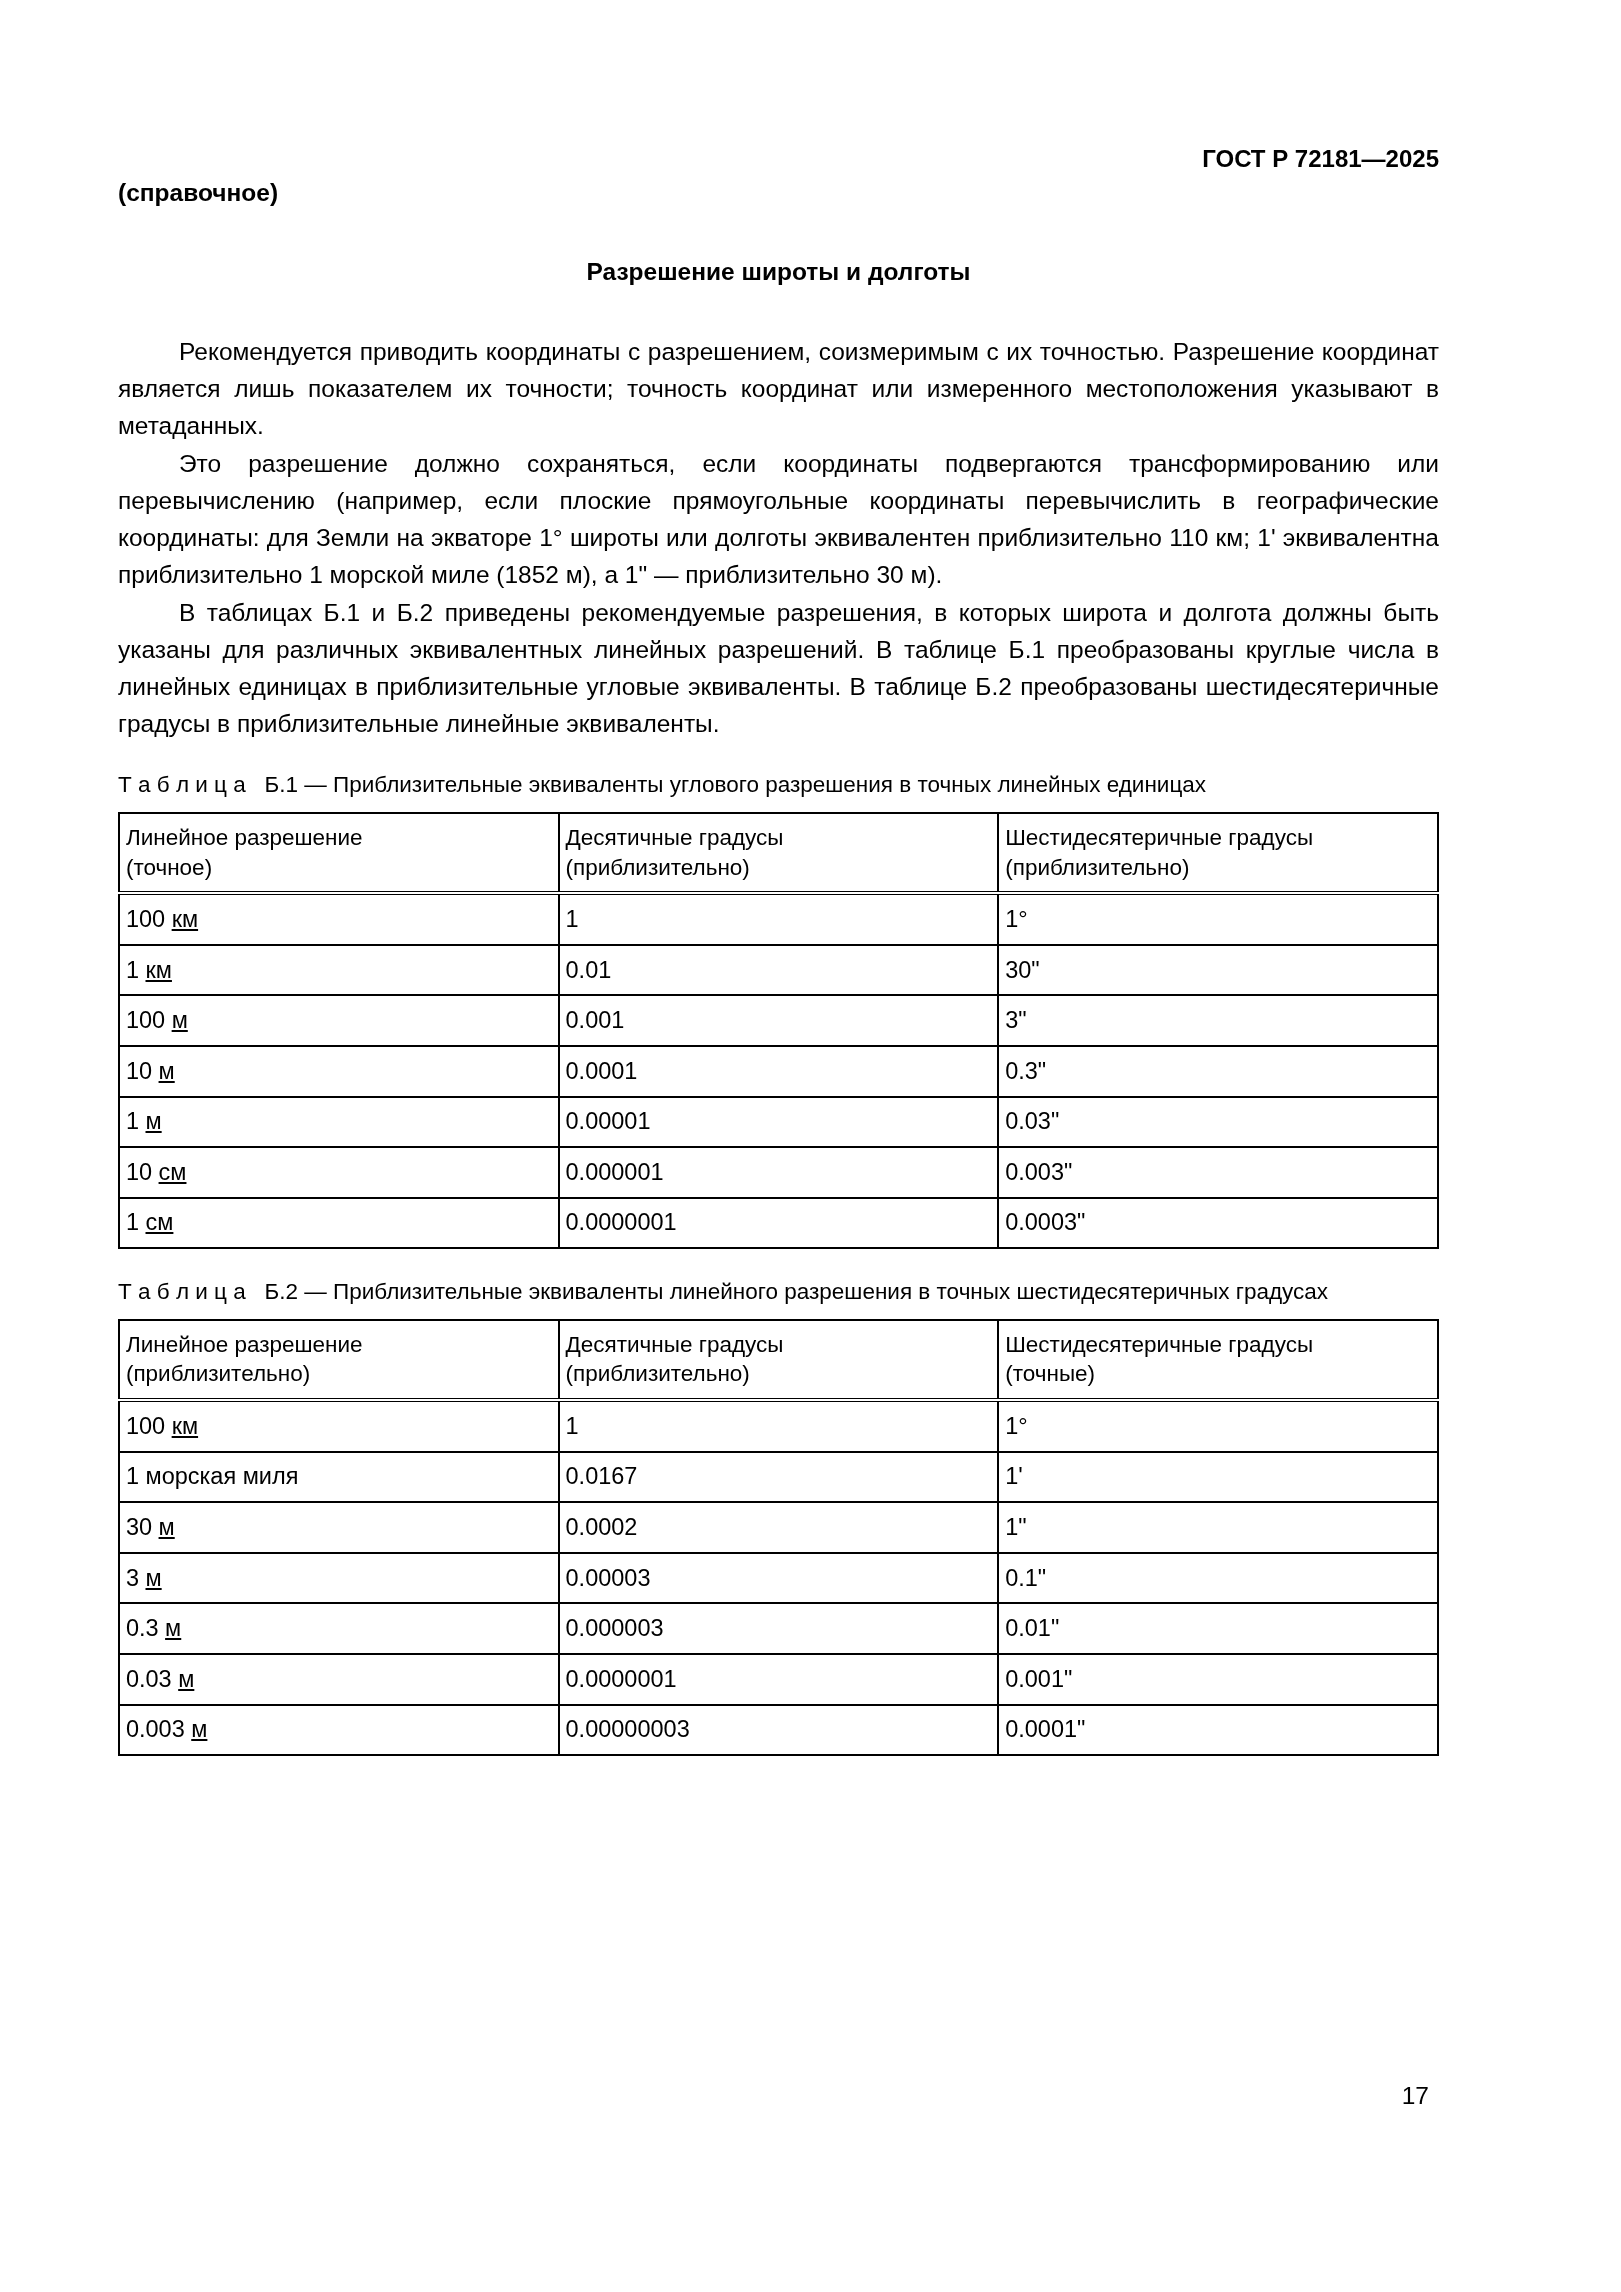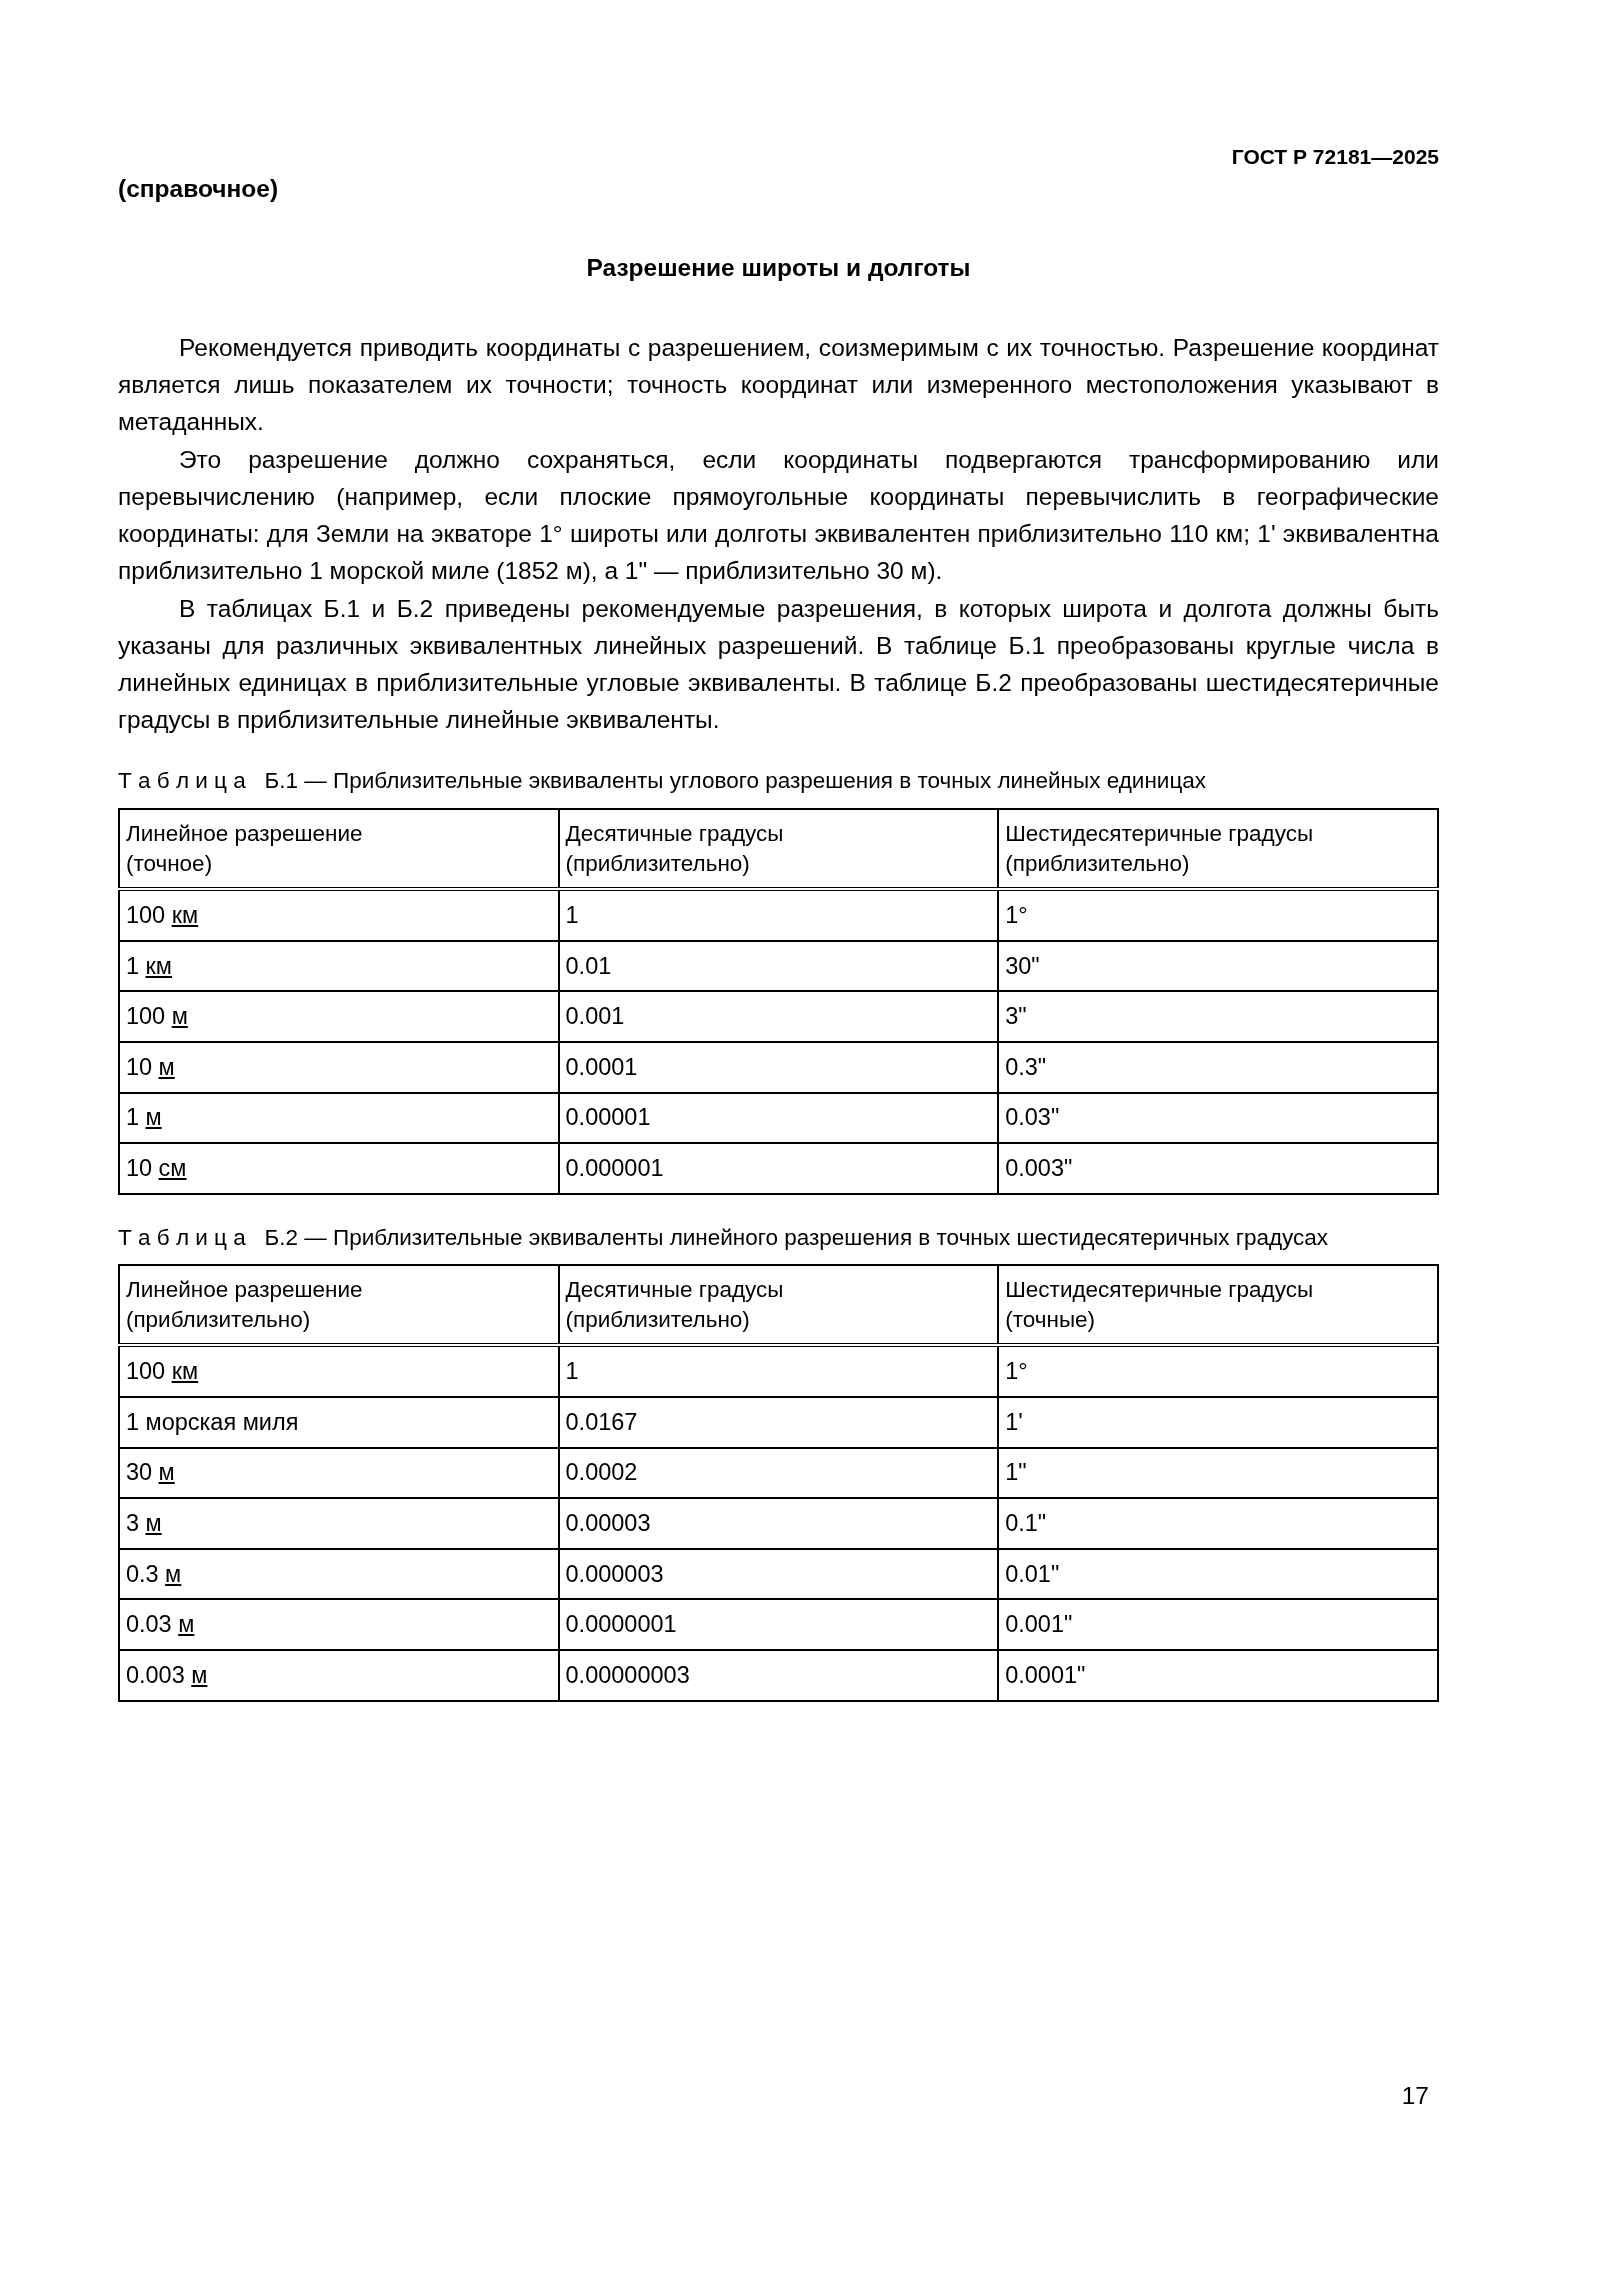--- a/index.html
+++ b/index.html
@@ -14,21 +14,21 @@
     overflow: hidden;
   }
   .page {
     position: absolute;
     inset: 0;
     padding: 145px 182px 0 118px;
   }
   .doc-header {
     text-align: right;
     font-weight: bold;
-    font-size: 21px;
+    font-size: 24px;
   }
   .appendix-label {
     margin-top: 57px;
     text-align: center;
     font-weight: bold;
     font-size: 24.5px;
   }
   .appendix-type {
     margin-top: 5.9px;
     text-align: left;
@@ -135,20 +135,25 @@
           <tr>
             <td>1 <span class="u">м</span></td>
             <td>0.00001</td>
             <td>0.03"</td>
           </tr>
           <tr>
             <td>10 <span class="u">см</span></td>
             <td>0.000001</td>
             <td>0.003"</td>
           </tr>
+          <tr>
+            <td>1 <span class="u">см</span></td>
+            <td>0.0000001</td>
+            <td>0.0003"</td>
+          </tr>
         </tbody>
     </table>
   </section>
 
   <section class="table-block">
     <p class="table-caption"><span>Т а б л и ц а   Б.2 — Приблизительные эквиваленты линейного разрешения в точных шестидесятеричных градусах</span></p>
     <table class="data-table">
       <thead>
         <tr>
             <th>Линейное разрешение<br>(приблизительно)</th>

